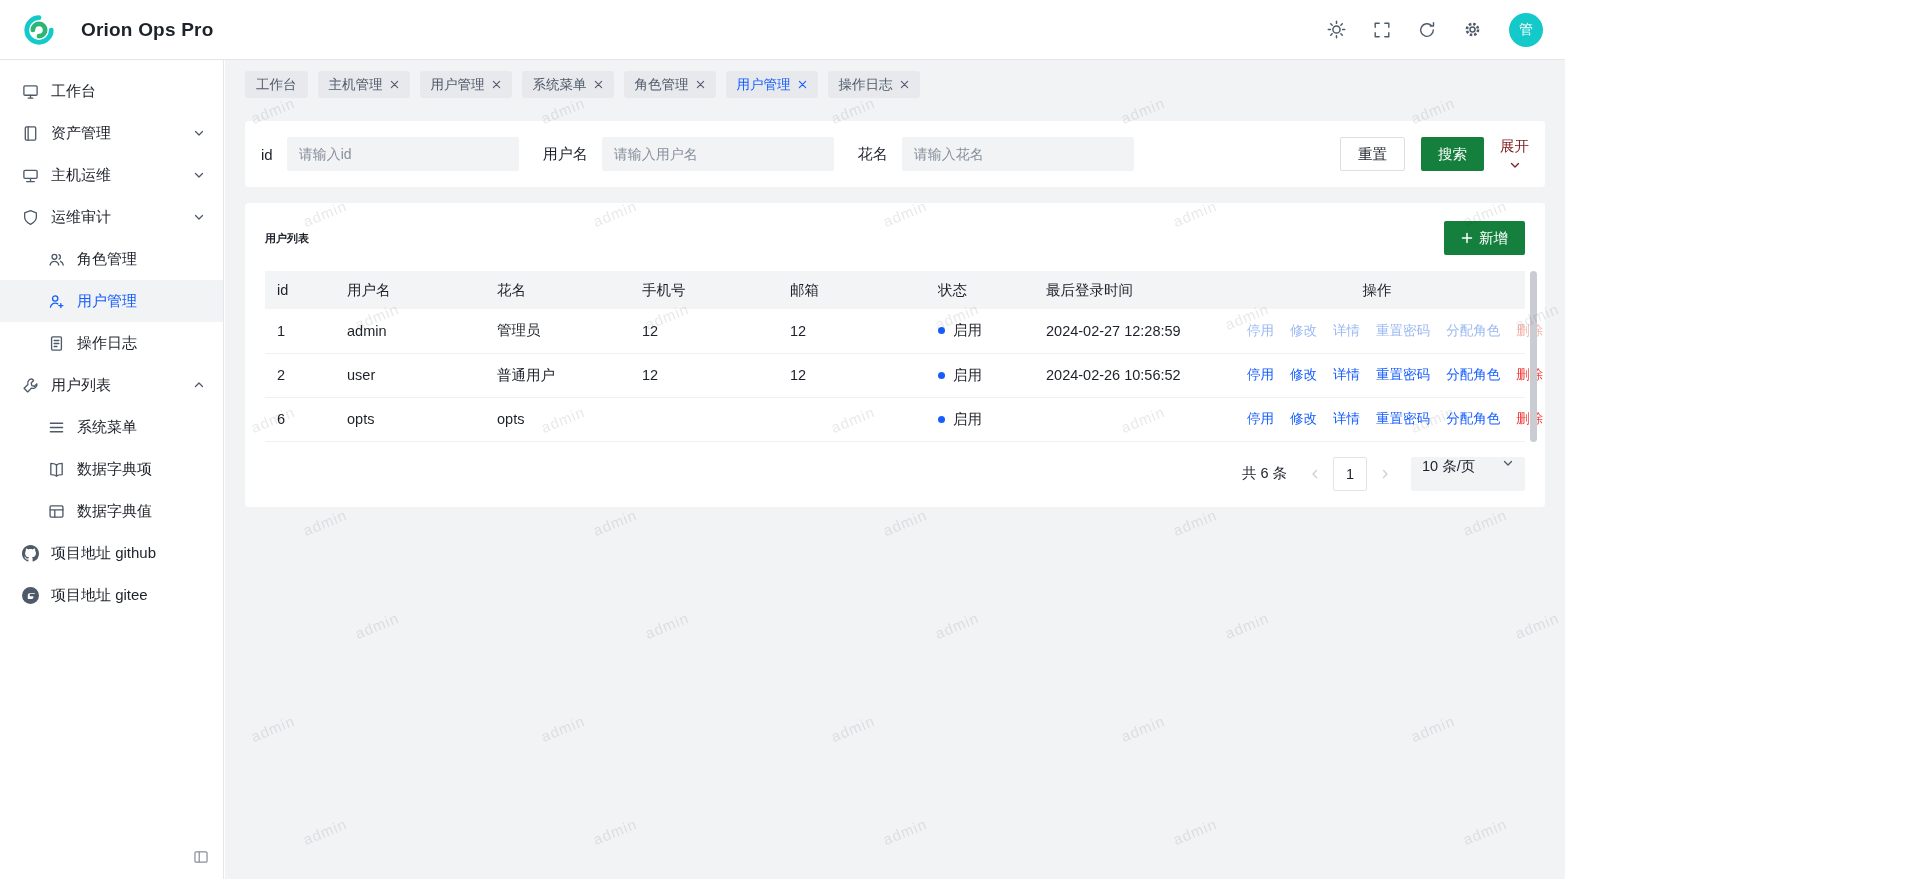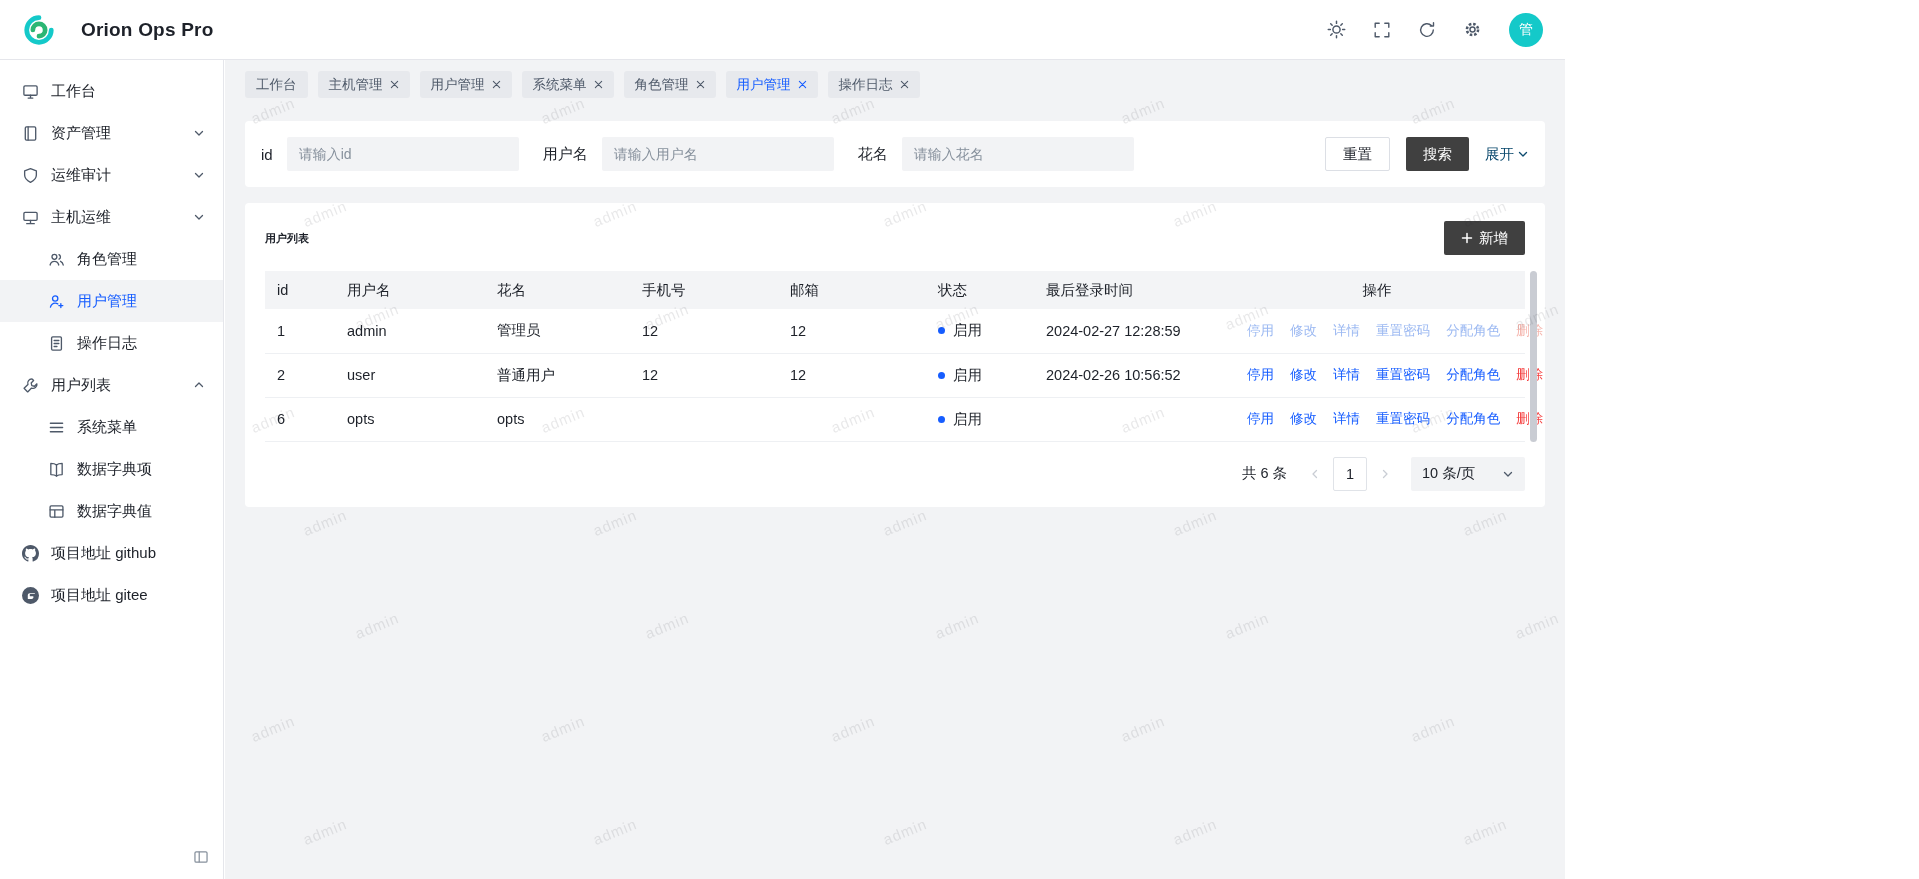--- a/index.html
+++ b/index.html
@@ -76,22 +76,22 @@
   .field { display: flex; align-items: center; margin-right: 24px; }
   .field label { font-size: 15px; margin-right: 14px; white-space: nowrap; }
   .field input {
     width: 232px; height: 34px; background: #f2f3f5; border: none; border-radius: 2px;
     padding: 0 12px; font-size: 14px; color: #1d2129; outline: none; font-family: inherit;
   }
   .field input::placeholder { color: #86909c; }
   .search-actions { margin-left: auto; display: flex; align-items: center; gap: 16px; }
   .btn { height: 34px; padding: 0 17px; border-radius: 2px; font-size: 14.5px; cursor: pointer; font-family: inherit; }
   .btn.default { background: #fff; border: 1px solid #dcdfe5; color: #1d2129; }
-  .btn.primary { background: #404040; border: none; color: #fff; }
-  .expand-link { color: #0c4a6e; font-size: 14.5px; display: inline-flex; align-items: center; gap: 3px; cursor: pointer; }
+  .btn.primary { background: #15803d; border: none; color: #fff; }
+  .expand-link { color: #7f1d1d; font-size: 14.5px; display: inline-flex; align-items: center; gap: 3px; cursor: pointer; flex-direction: column; }
 
   
   .table-card {
     margin: 16px 20px 0; background: #fff; border-radius: 4px;
     padding: 18px 20px 16px; position: relative; z-index: 2;
   }
   .card-head { display: flex; align-items: center; justify-content: space-between; }
   .card-title { font-size: 11px; font-weight: bold; }
   .add-btn { display: inline-flex; align-items: center; gap: 6px; }
 
@@ -124,21 +124,21 @@
     width: 24px; height: 24px; display: flex; align-items: center; justify-content: center;
     color: #c9cdd4; cursor: pointer;
   }
   .pg-num {
     width: 34px; height: 34px; background: #fff; border: 1px solid #e0e3e8; border-radius: 2px;
     display: flex; align-items: center; justify-content: center;
     font-size: 14.5px; color: #1d2129; cursor: pointer; margin: 0 6px;
   }
   .pg-size {
     width: 114px; height: 34px; margin-left: 14px; background: #f2f3f5; border-radius: 2px;
-    display: flex; align-items: center; justify-content: space-between;
+    display: flex; justify-content: space-between;
     padding: 0 11px; font-size: 14.5px; color: #1d2129; cursor: pointer;
   }
   .pg-size .chev { color: #4e5969; display: inline-flex; }
 
   
   .footer { margin-top: 158px; text-align: center; position: relative; z-index: 2; }
   .footer-links { display: flex; justify-content: center; gap: 36px; }
   .footer-links a { color: #165dff; font-size: 15px; text-decoration: none; cursor: pointer; }
   .copyright { margin-top: 20px; color: #4e5969; font-size: 15px; }
 
@@ -208,39 +208,39 @@
       <span class="chev">
         <svg width="12" height="12" viewBox="0 0 12 12" fill="none" stroke="currentColor" stroke-width="1.3" stroke-linecap="round" stroke-linejoin="round">
             <path d="M2.5 4.5L6 8l3.5-3.5"></path>
           </svg>
       </span>
     </div>
 
     <div class="menu-item">
       <span class="micon">
         <svg width="17" height="17" viewBox="0 0 18 18" fill="none" stroke="currentColor" stroke-width="1.4" stroke-linecap="round" stroke-linejoin="round">
-          <path d="M9 1.8l6.2 2.2v4.6c0 3.6-2.6 5.9-6.2 7.6-3.6-1.7-6.2-4-6.2-7.6V4l6.2-2.2z"></path>
-        </svg>
-      </span>
-      <span class="label">运维审计</span>
+          <rect x="2" y="3.5" width="14" height="8.5" rx="1.2"></rect>
+            <path d="M9 12v3.5M5 15.5h8"></path>
+        </svg>
+      </span>
+      <span class="label">主机运维</span>
       <span class="chev">
         <svg width="12" height="12" viewBox="0 0 12 12" fill="none" stroke="currentColor" stroke-width="1.3" stroke-linecap="round" stroke-linejoin="round">
             <path d="M2.5 4.5L6 8l3.5-3.5"></path>
           </svg>
       </span>
     </div>
 
     <div class="menu-item">
       <span class="micon">
         <svg width="17" height="17" viewBox="0 0 18 18" fill="none" stroke="currentColor" stroke-width="1.4" stroke-linecap="round" stroke-linejoin="round">
-          <rect x="2" y="3.5" width="14" height="8.5" rx="1.2"></rect>
-            <path d="M9 12v3.5M5 15.5h8"></path>
-        </svg>
-      </span>
-      <span class="label">主机运维</span>
+          <path d="M9 1.8l6.2 2.2v4.6c0 3.6-2.6 5.9-6.2 7.6-3.6-1.7-6.2-4-6.2-7.6V4l6.2-2.2z"></path>
+        </svg>
+      </span>
+      <span class="label">运维审计</span>
       <span class="chev">
         <svg width="12" height="12" viewBox="0 0 12 12" fill="none" stroke="currentColor" stroke-width="1.3" stroke-linecap="round" stroke-linejoin="round">
             <path d="M2.5 4.5L6 8l3.5-3.5"></path>
           </svg>
       </span>
     </div>
 
 
     <div class="submenu-item">
       <span class="micon">

